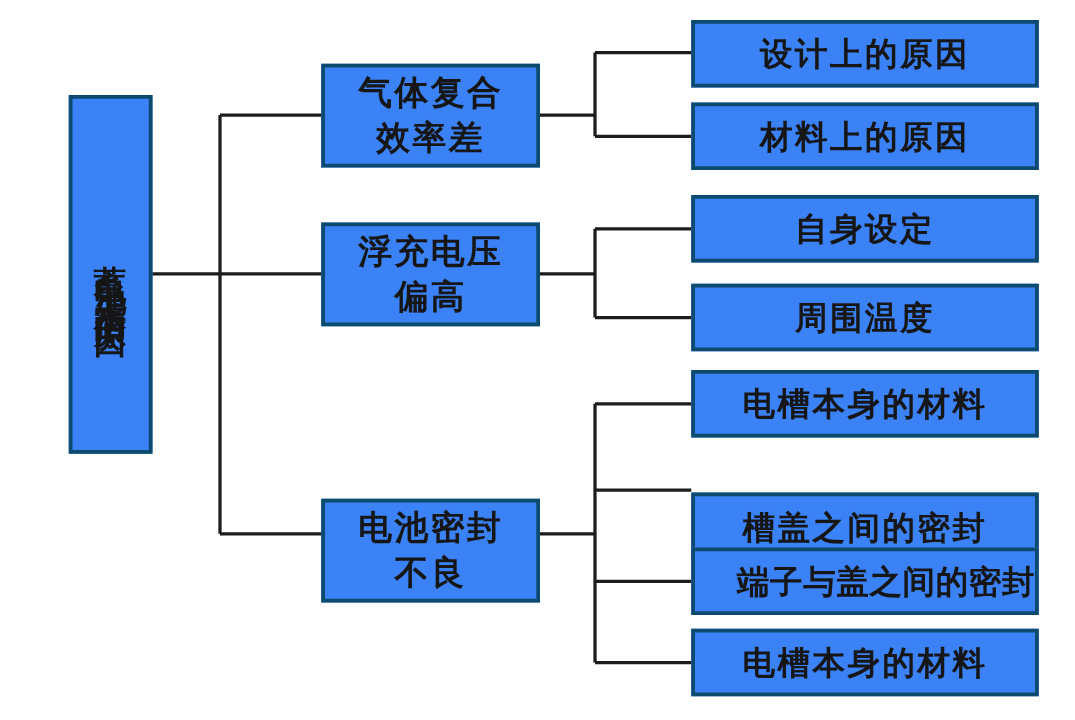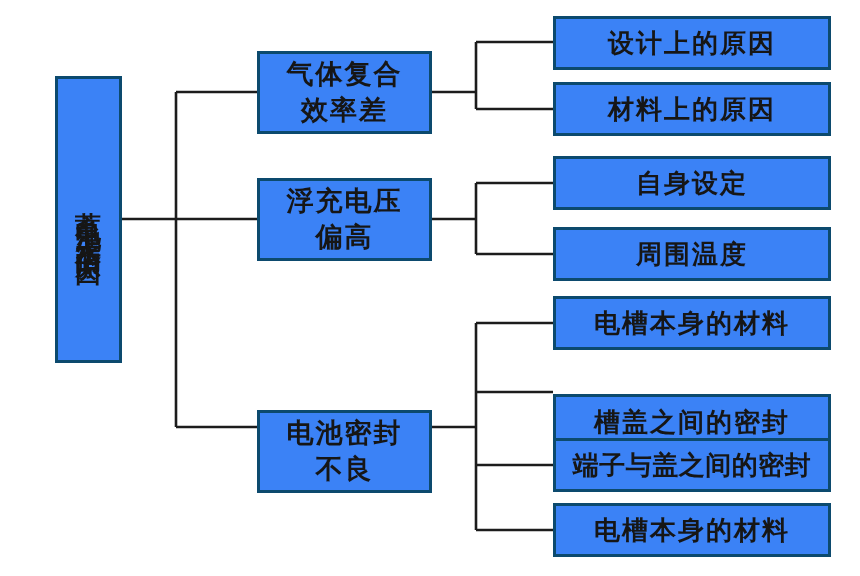--- a/index.html
+++ b/index.html
@@ -35,33 +35,33 @@
     font-weight: 700;
   }
   
   .mid {
     left: 257px; width: 175px; height: 83px;
     font-size: 27px; line-height: 1.33;
     white-space: pre-line; letter-spacing: 2px;
   }
   #mid-gas   { top: 51px; }
   #mid-float { top: 178px; text-align: center; }
-  #mid-seal  { top: 410px; }
+  #mid-seal  { top: 399px; }
   
   .leaf {
     left: 553px; width: 278px; height: 54px;
     font-size: 26px; letter-spacing: 2px;
   }
   #leaf-0 { top: 16px;  }
   #leaf-1 { top: 82px; justify-content: center;  }
   #leaf-2 { top: 156px; }
   #leaf-3 { top: 227px; font-family: Liberation Serif, serif; }
   #leaf-4 { top: 296px; }
   #leaf-5 { top: 364px; height: 56px; margin-top: 30px; }
-  #leaf-6 { top: 438px; letter-spacing: 0.5px; }
+  #leaf-6 { top: 438px; letter-spacing: 0.5px; justify-content: flex-end; }
   #leaf-7 { top: 503px; }
   #connectors {
     position: absolute; left: 0; top: 0; z-index: 1;
   }
   #connectors path {
     stroke: #1c1c1c; stroke-width: 2.6px; fill: none;
   }
 </style>
 </head>
 <body>

